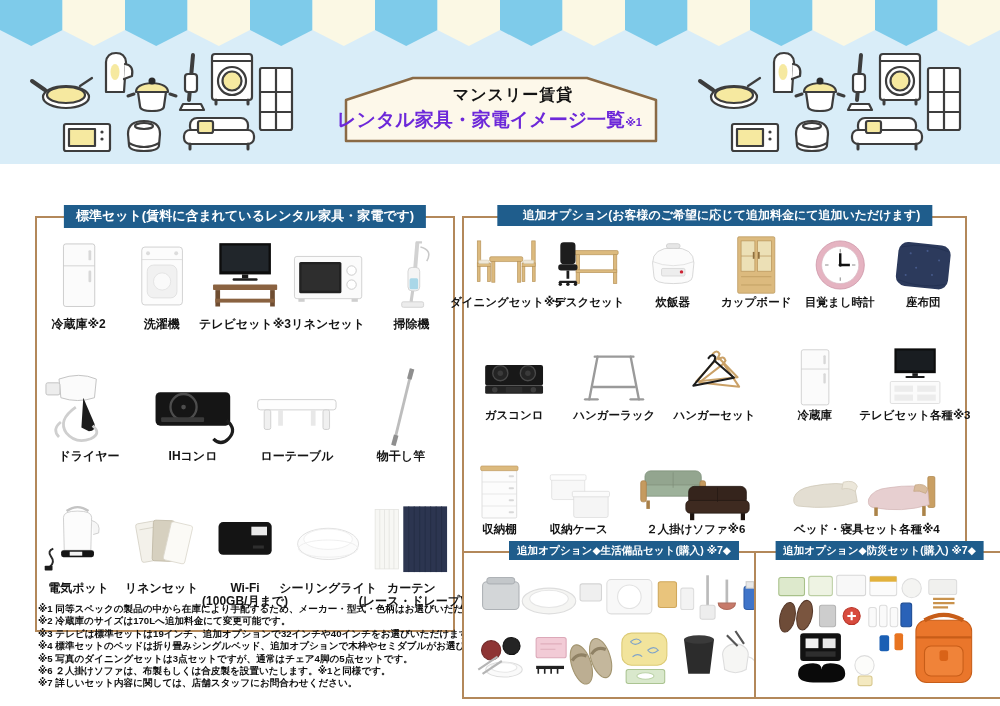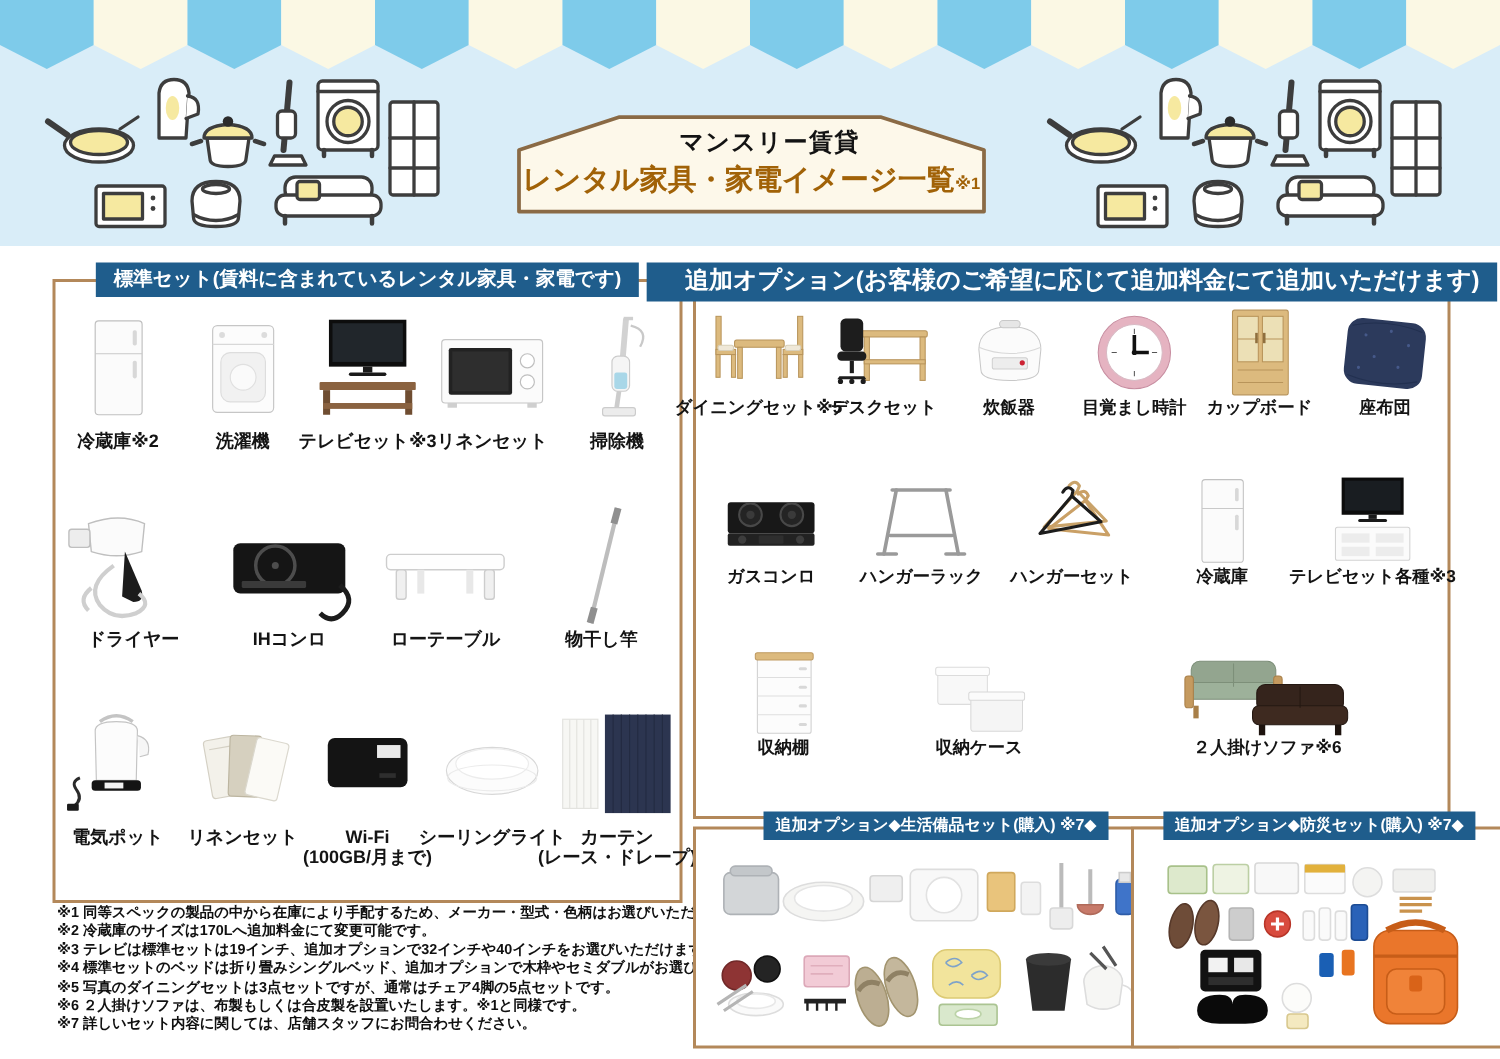--- a/index.html
+++ b/index.html
@@ -9,31 +9,31 @@
   .sky{position:absolute;left:0;top:0;width:1000px;height:164px;background:#d9edf8;}
   .awning{position:absolute;left:0;top:0;display:block;}
   .cluster{position:absolute;top:48px;width:268px;height:108px;}
   .cluster.l{left:28px;}
   .cluster.r{left:696px;}
   
   .plaque{position:absolute;left:337px;top:74px;width:328px;height:70px;}
   .plaque svg{position:absolute;left:0;top:0;}
   .plaque .t1{position:absolute;left:12px;top:11px;width:100%;text-align:center;
               font-size:16px;font-weight:bold;color:#131313;letter-spacing:1px;}
-  .plaque .t2{position:absolute;left:0;top:33px;width:100%;text-align:center;
-              font-size:19px;font-weight:bold;color:#a16207;}
+  .plaque .t2{position:absolute;left:0;top:33px;width:100%;
+              font-size:19px;font-weight:bold;color:#6d28d9;}
   .plaque .note-sup{font-size:11px;font-weight:bold;}
   
-  .panel{position:absolute;border:2px solid #b3885a;background:#fff;}
+  .panel{position:absolute;border:2px solid #b3885a;background:#fff;margin-top:30px;}
   .panel.std{left:35px;top:186px;width:416px;height:412px;}
   .panel.opt{left:462px;top:186px;width:501px;height:356px;}
   .panel-h{position:absolute;top:-13px;left:50%;transform:translateX(-50%);
            background:#1f5d8c;color:#fff;font-weight:bold;white-space:nowrap;
            padding:3px 12px 4px;font-size:13px;line-height:1.2;}
-  .panel.opt .panel-h{font-size:16px;padding-left:26px;}
+  .panel.opt .panel-h{font-size:12px;padding-left:26px;}
   .grid{position:absolute;left:0;top:0;right:0;bottom:0;display:flex;flex-direction:column;padding-top:16px;}
   .row{display:flex;flex:1;min-height:0;}
   .cell{flex:1;min-width:0;display:flex;flex-direction:column;align-items:center;justify-content:flex-start;}
   .pic{flex:0 0 auto;width:94%;}
   .std .pic{height:84px;}
   .opt .pic{height:62px;}
   .lbl{font-size:12px;font-weight:bold;line-height:1.12;text-align:center;color:#141414;white-space:nowrap;}
   .opt .lbl{font-size:11.5px;}
   .c-w1{flex:0.85;} .c-w2{flex:1.05;} .c-w3{flex:1.75;align-items:center;} .c-w4{flex:2.35;}
   
@@ -600,29 +600,29 @@
           <div class="lbl">デスクセット</div>
         </div>
         <div class="cell">
           <svg class="pic" viewBox="0 0 100 90">
               <use href="#s-rice" xlink:href="#s-rice"></use>
             </svg>
           <div class="lbl">炊飯器</div>
         </div>
         <div class="cell">
           <svg class="pic" viewBox="0 0 100 90">
+              <use href="#s-cupboard" xlink:href="#s-cupboard"></use>
+            </svg>
+          <div class="lbl">カップボード</div>
+        </div>
+        <div class="cell">
+          <svg class="pic" viewBox="0 0 100 90">
               <use href="#s-clock" xlink:href="#s-clock"></use>
             </svg>
           <div class="lbl">目覚まし時計</div>
-        </div>
-        <div class="cell">
-          <svg class="pic" viewBox="0 0 100 90">
-              <use href="#s-cupboard" xlink:href="#s-cupboard"></use>
-            </svg>
-          <div class="lbl">カップボード</div>
         </div>
         <div class="cell">
           <svg class="pic" viewBox="0 0 100 90">
               <use href="#s-cushion" xlink:href="#s-cushion"></use>
             </svg>
           <div class="lbl">座布団</div>
         </div>
       </div>
       <div class="row">
         <div class="cell">
@@ -667,20 +667,26 @@
           <svg class="pic" viewBox="0 0 100 90">
               <use href="#s-cases" xlink:href="#s-cases"></use>
             </svg>
           <div class="lbl">収納ケース</div>
         </div>
         <div class="cell c-w3">
           <svg class="pic" viewBox="0 0 160 88">
               <use href="#s-sofa2" xlink:href="#s-sofa2"></use>
             </svg>
           <div class="lbl">２人掛けソファ※6</div>
+        </div>
+        <div class="cell c-w4">
+          <svg class="pic" viewBox="0 0 220 88">
+              <use href="#s-beds" xlink:href="#s-beds"></use>
+            </svg>
+          <div class="lbl">ベッド・寝具セット各種※4</div>
         </div>
       </div>
     </div>
   </section>
 
   <div class="notes">
     <div class="note">※1 同等スペックの製品の中から在庫により手配するため、メーカー・型式・色柄はお選びいただけません</div>
     <div class="note">※2 冷蔵庫のサイズは170Lへ追加料金にて変更可能です。</div>
     <div class="note">※3 テレビは標準セットは19インチ、追加オプションで32インチや40インチをお選びいただけます。</div>
     <div class="note">※4 標準セットのベッドは折り畳みシングルベッド、追加オプションで木枠やセミダブルがお選びいただけます。</div>

